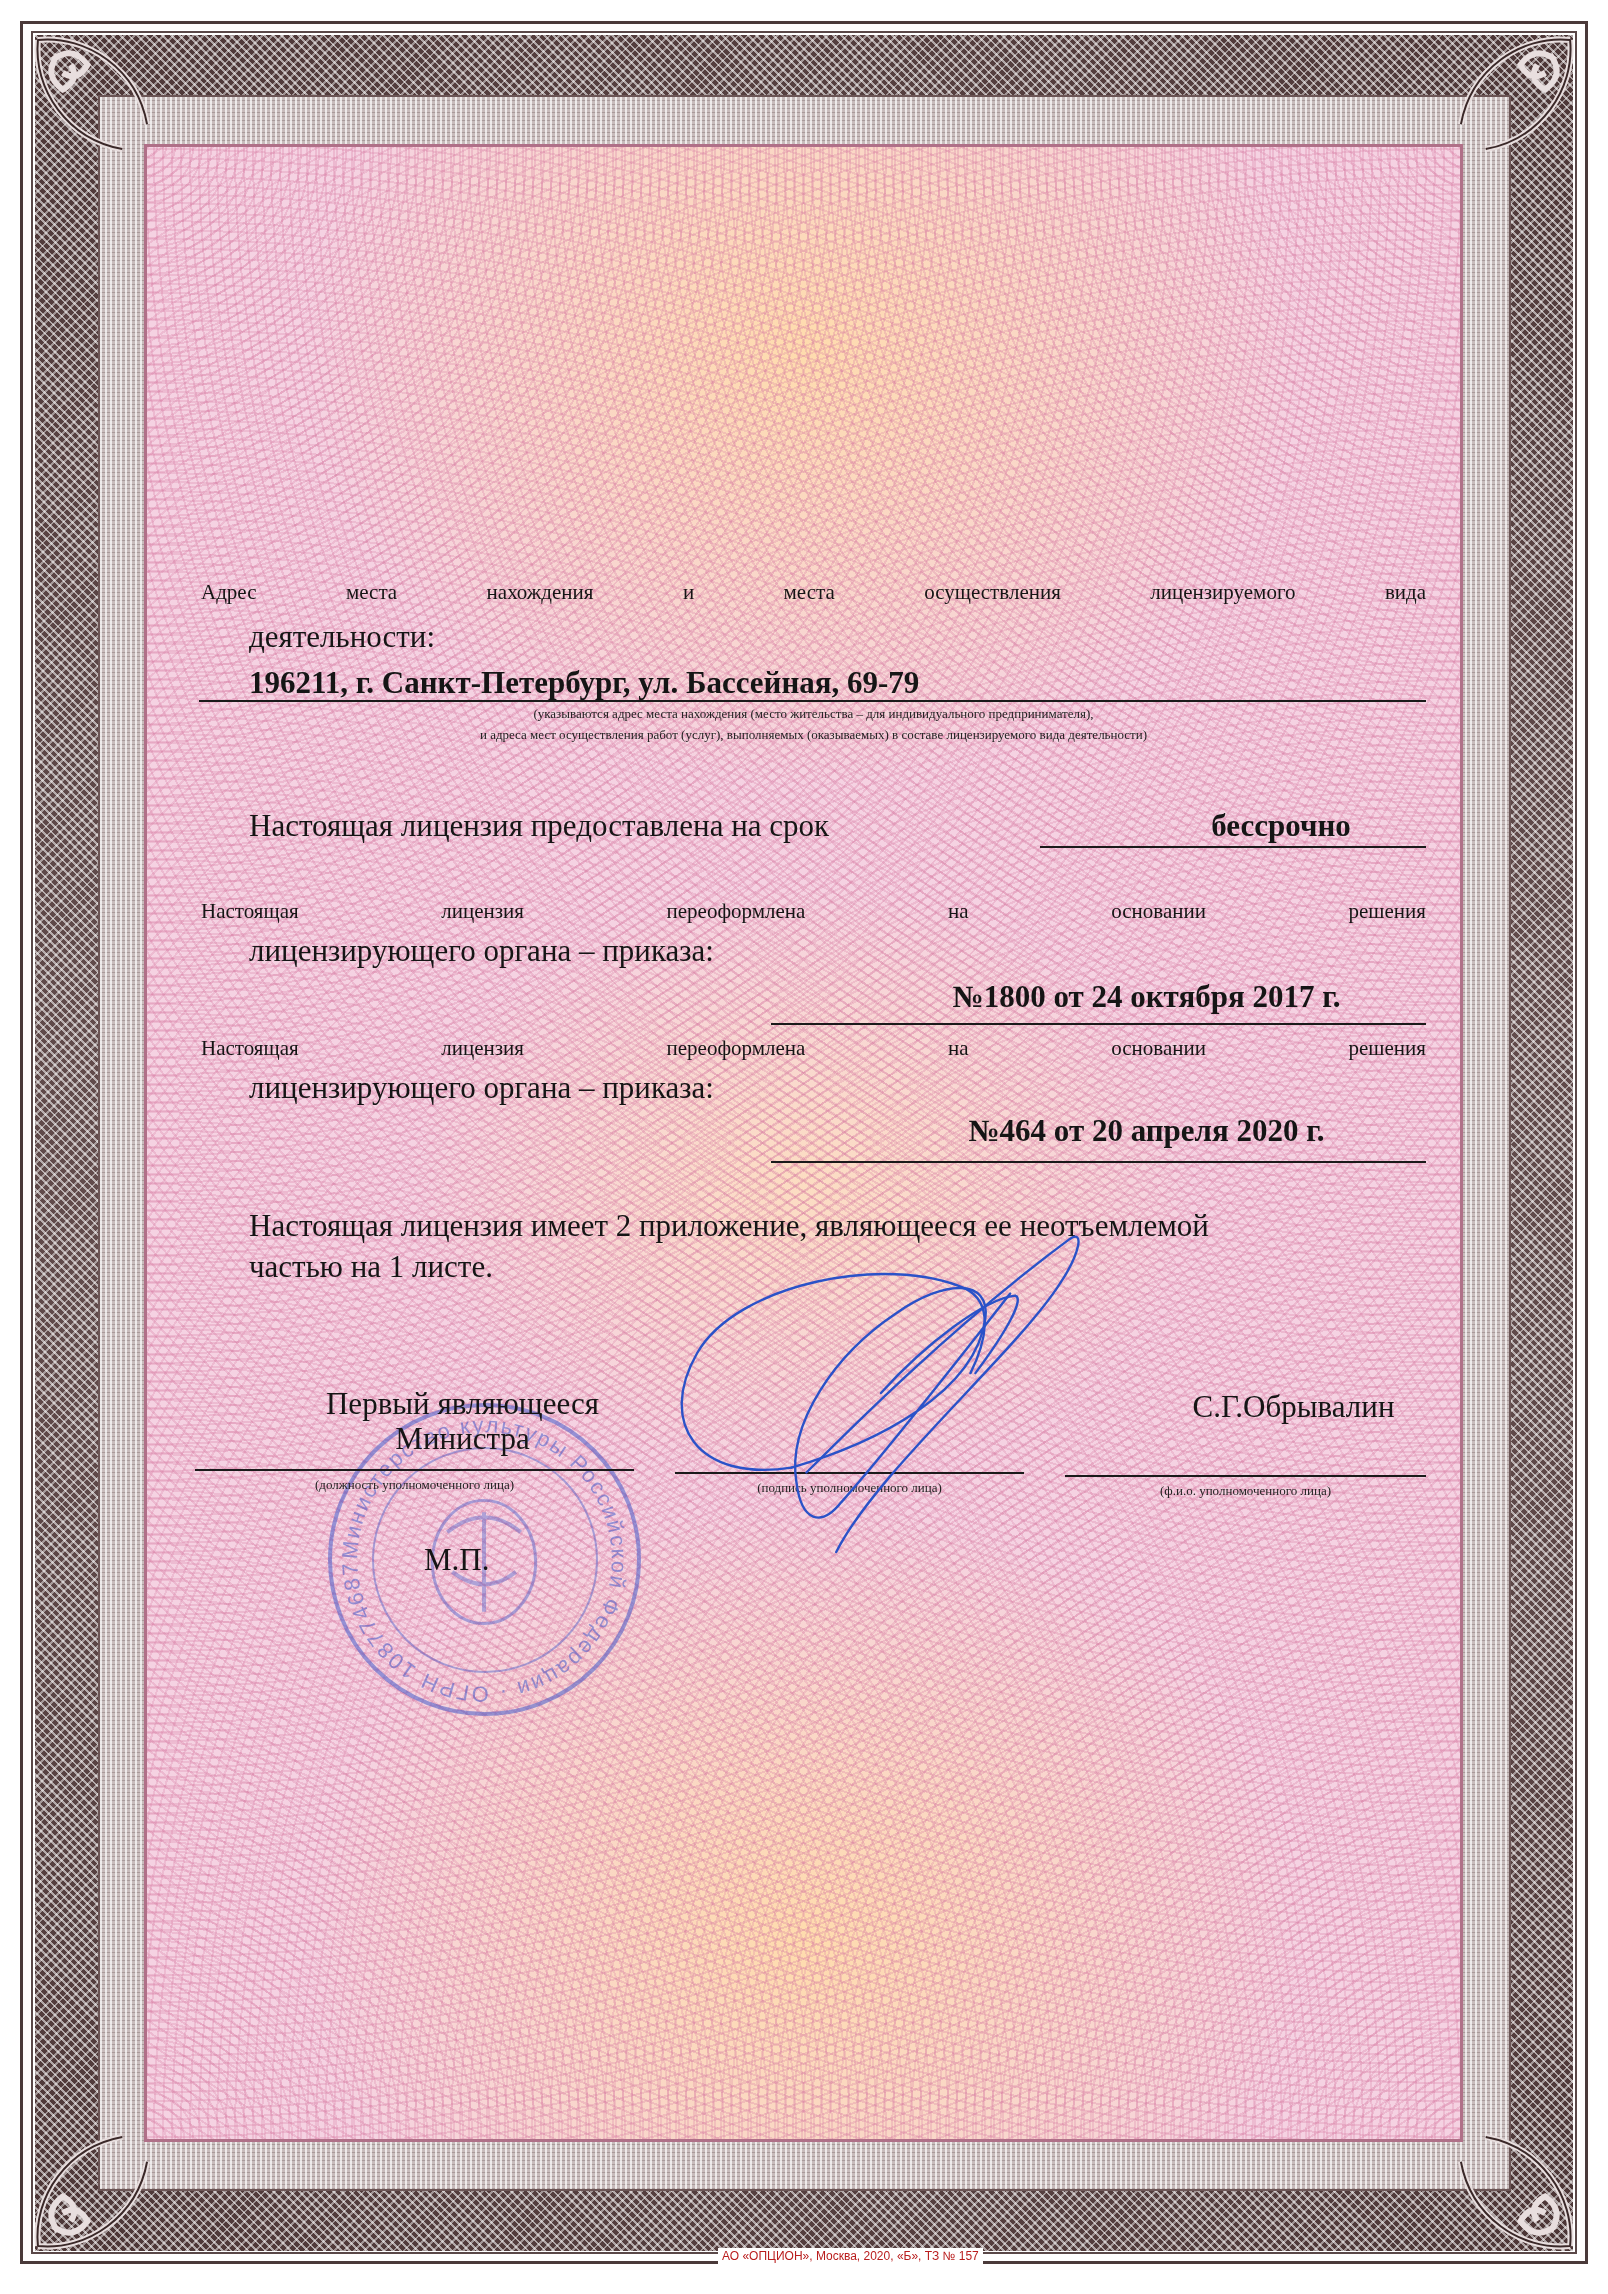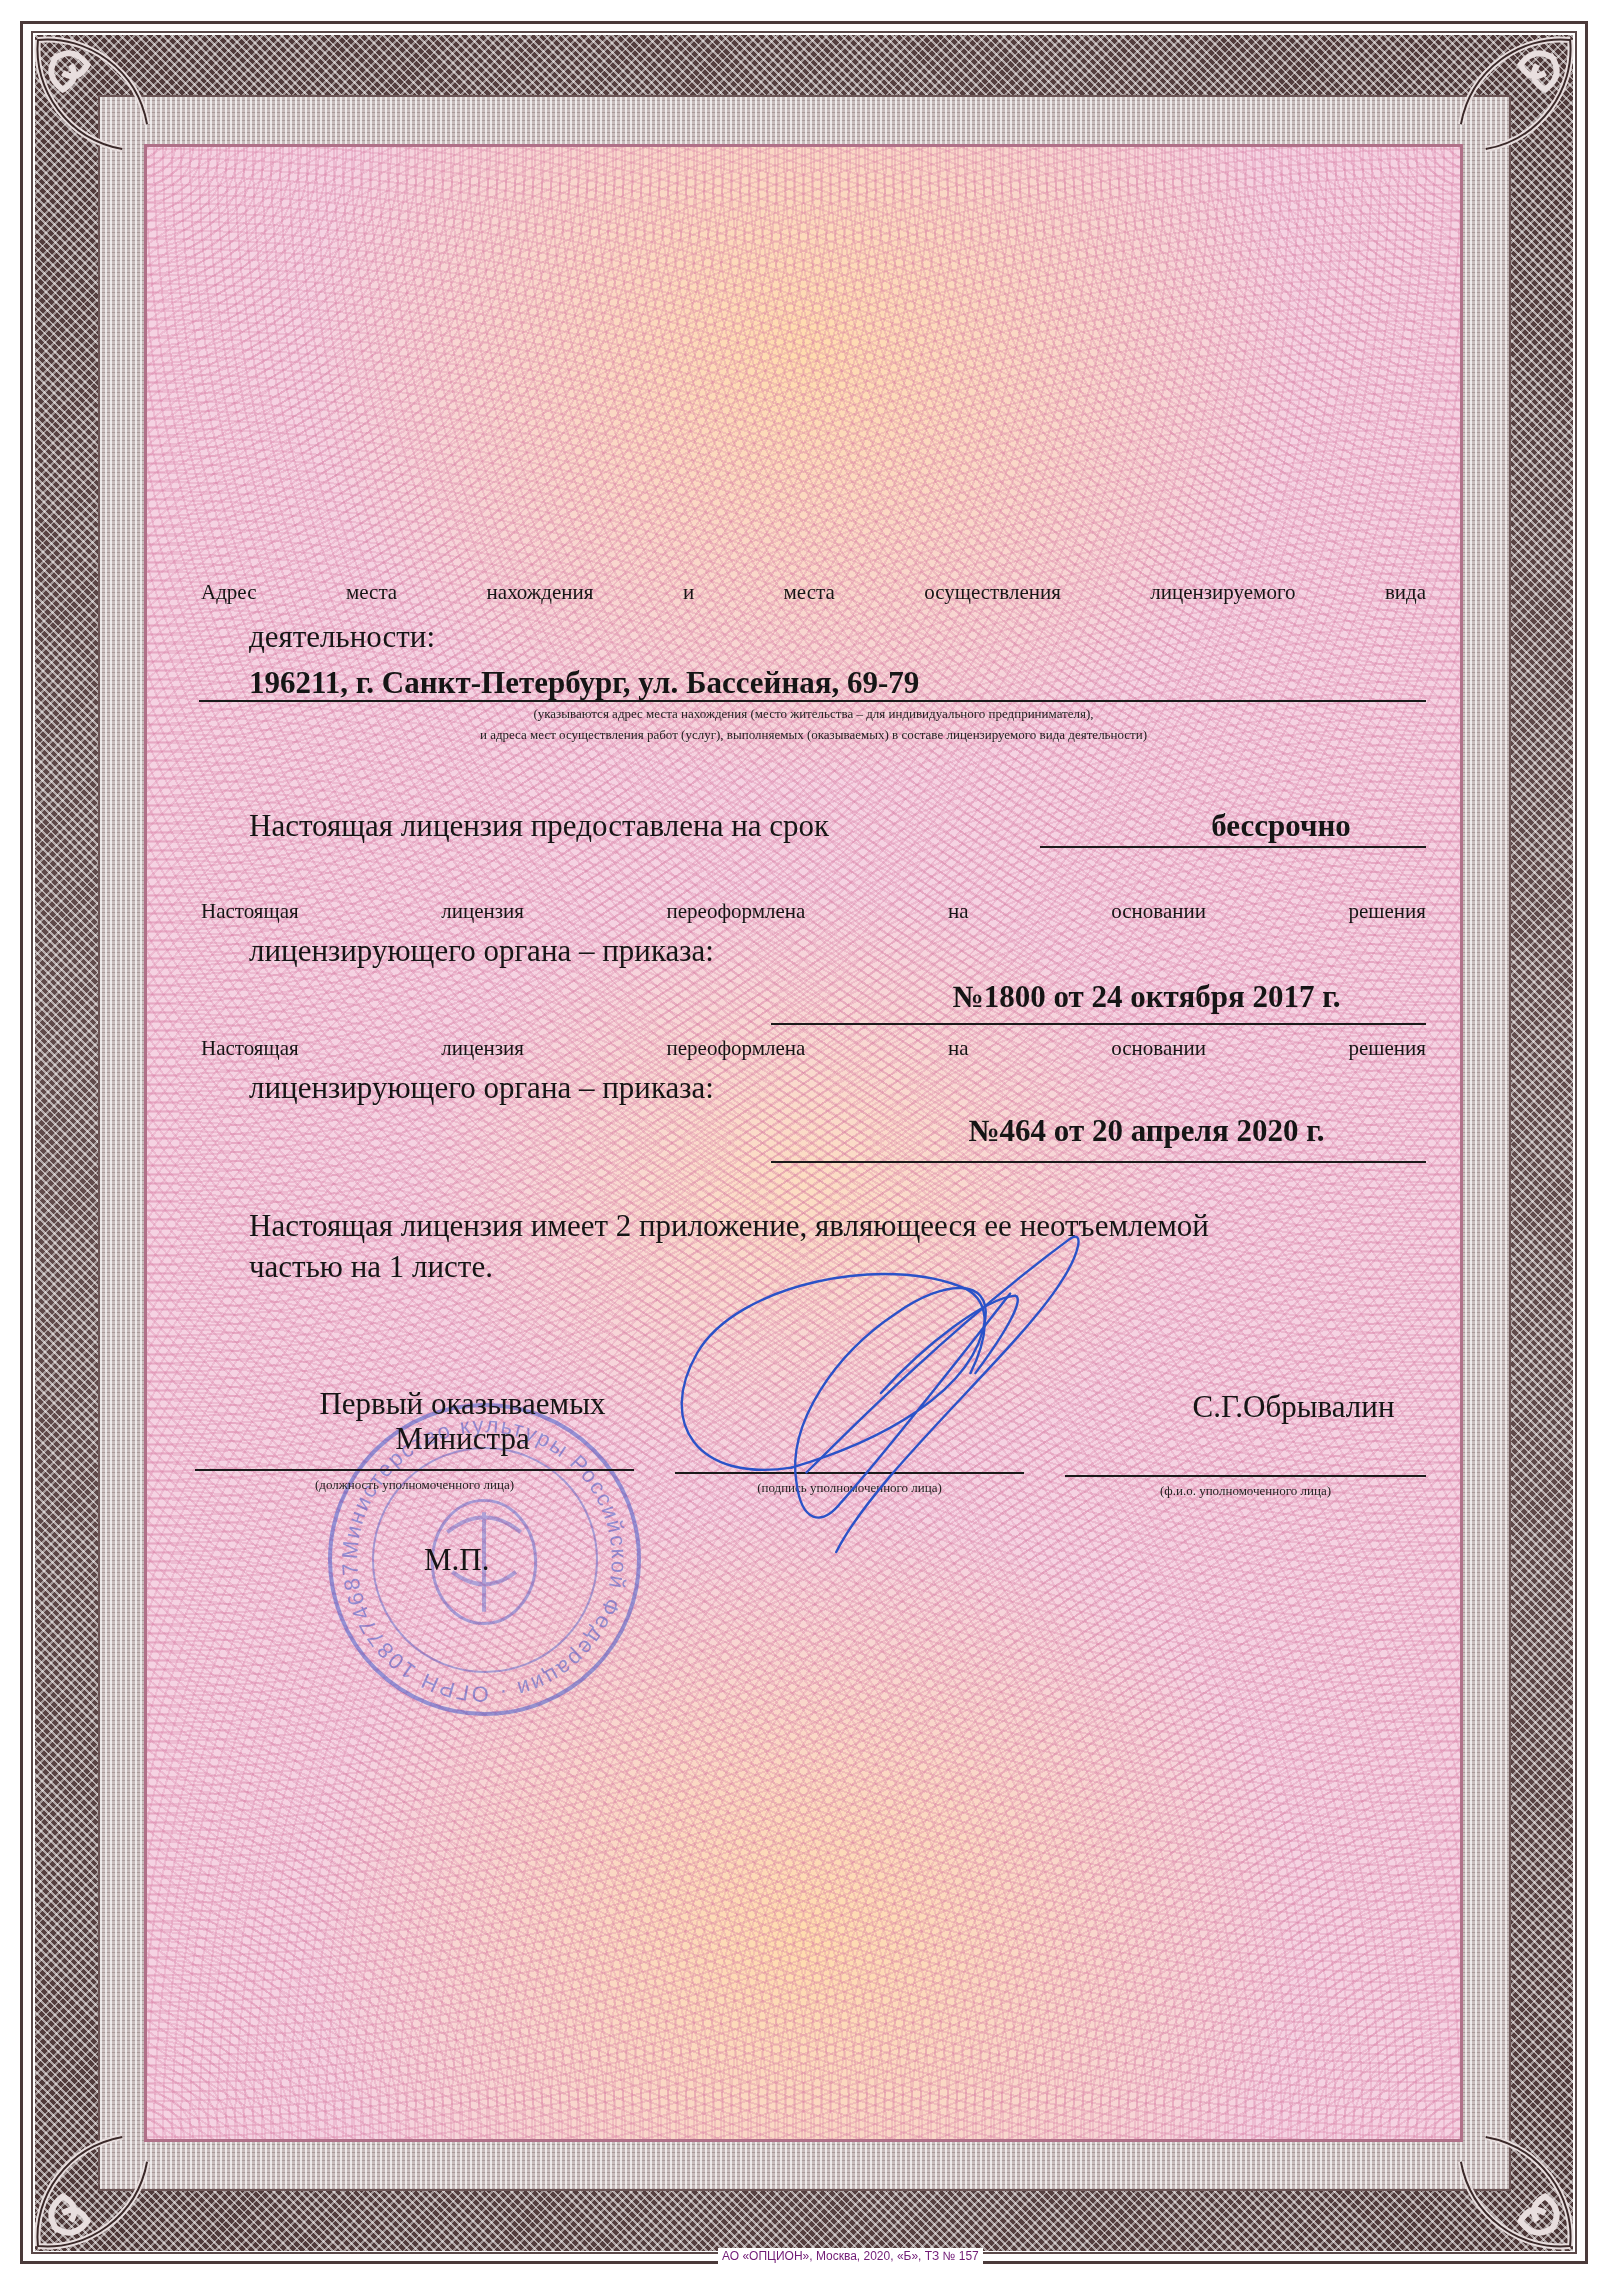--- a/index.html
+++ b/index.html
@@ -50,21 +50,21 @@
   }
   .corner {
     position:absolute; width:129px; height:129px;
   }
   .corner svg { width:100%; height:100%; }
 
   .footer-imprint {
     position:absolute; left:718px; top:2248px; height:16px;
     padding:0 4px; background:#ffffff;
     font-family:"Liberation Sans","DejaVu Sans",sans-serif;
-    font-size:12px; line-height:16px; color:#701a75; white-space:nowrap;
+    font-size:12px; line-height:16px; color:#b91c1c; white-space:nowrap;
   }
 
   
   .txt { position:absolute; font-size:31px; line-height:36px; white-space:nowrap;margin-left:48px; }
   .justify {
     position:absolute; left:201px; width:1225px; font-size:21px; line-height:36px;
     text-align:justify; text-align-last:justify; white-space:nowrap;
   }
   .bold { font-weight:bold; }
   .rule { position:absolute; height:2px; background:#1a1a1a; }
@@ -174,21 +174,21 @@
         <path id="sealArc" d="M157.5 157.5 m-128 0 a128 128 0 1 1 256 0 a128 128 0 1 1 -256 0"></path>
       </defs>
     <text font-size="22" fill="rgba(70,90,200,0.55)" font-family="Liberation Sans, sans-serif" letter-spacing="2">
       <textPath href="#sealArc">Министерство культуры Российской Федерации · ОГРН 1087746878295</textPath>
     </text>
     <ellipse cx="157" cy="160" rx="52" ry="62" fill="none" stroke="rgba(70,90,200,0.45)" stroke-width="3"></ellipse>
     <path d="M120 130 q37 -30 74 0 M125 170 q32 25 64 0 M157 110 v100" fill="none" stroke="rgba(70,90,200,0.4)" stroke-width="4"></path>
   </svg>
 </div>
 
-<div class="txt" style="left:195px;width:439px;text-align:center;top:1386px;">Первый оказываемых</div>
+<div class="txt" style="left:195px;width:439px;text-align:center;top:1386px;">Первый являющееся</div>
 <div class="txt" style="left:195px;width:439px;text-align:center;top:1421px;">Министра</div>
 <div class="rule" style="left:195px;top:1469px;width:439px;"></div>
 <div class="caption" style="left:195px;width:439px;text-align:center;top:1475px;">(должность уполномоченного лица)</div>
 
 <div class="rule" style="left:675px;top:1472px;width:349px;"></div>
 <div class="caption" style="left:675px;width:349px;text-align:center;top:1478px;">(подпись уполномоченного лица)</div>
 
 <div class="txt" style="left:1065px;width:361px;text-align:center;top:1389px;">С.Г.Обрывалин</div>
 <div class="rule" style="left:1065px;top:1475px;width:361px;"></div>
 <div class="caption" style="left:1065px;width:361px;text-align:center;top:1481px;">(ф.и.о. уполномоченного лица)</div>

